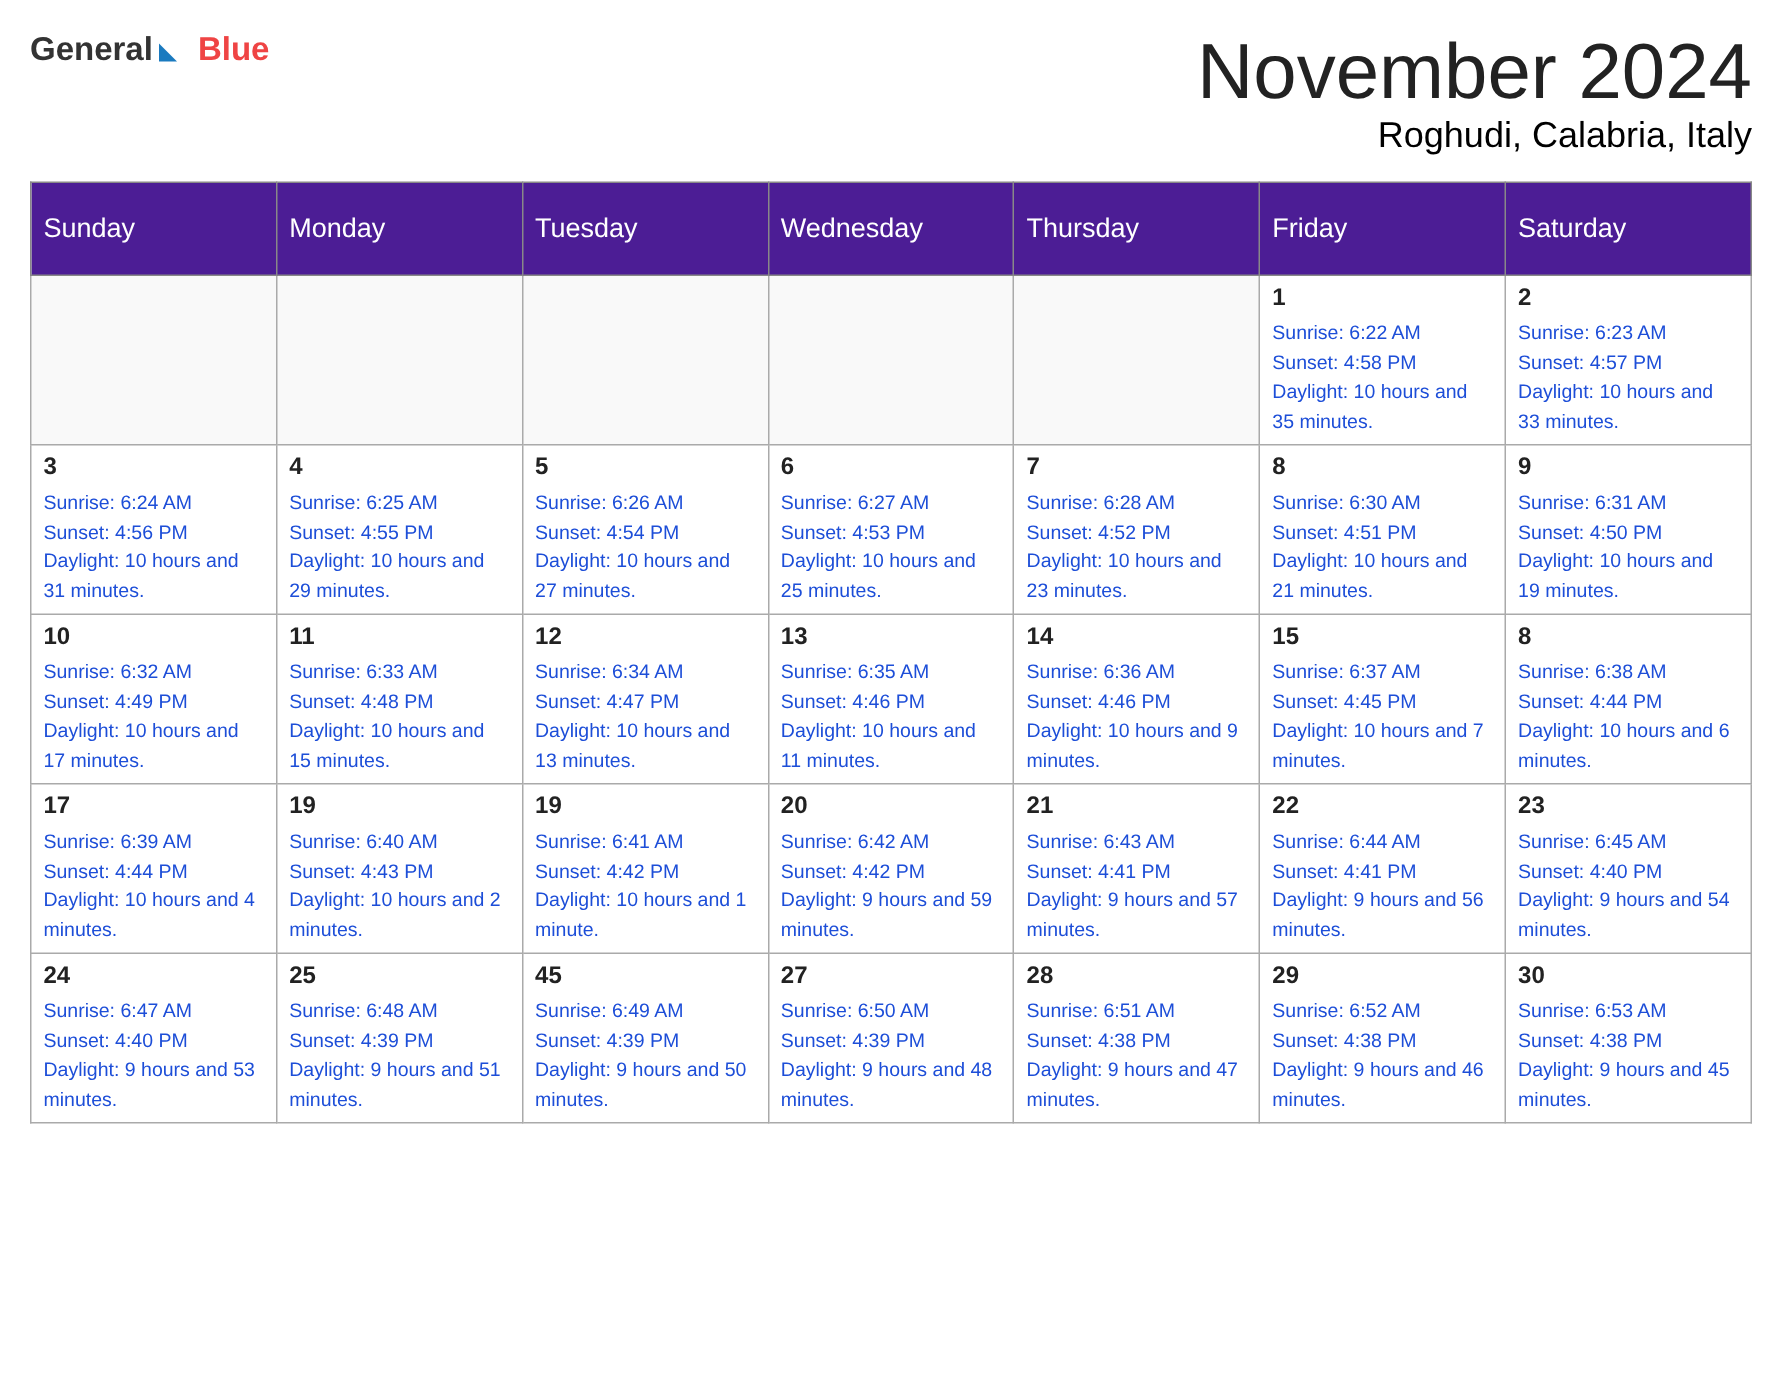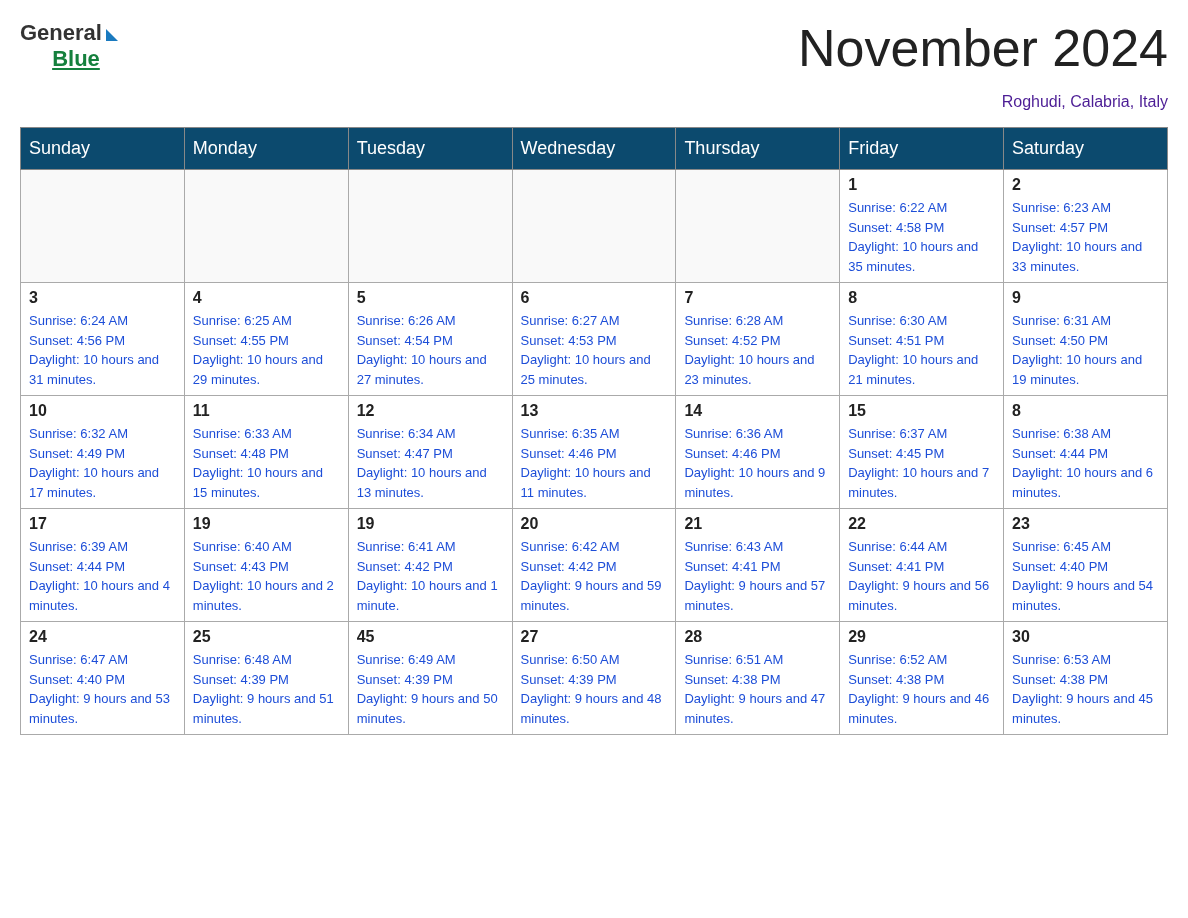--- a/index.html
+++ b/index.html
@@ -11,22 +11,22 @@
       min-height: 918px;
     }
     .header {
       display: flex;
       justify-content: space-between;
       align-items: flex-start;
       margin-bottom: 16px;
     }
     .logo {
       display: flex;
-      flex-direction: column;
-      align-items: center;
+      flex-direction: row;
+      align-items: flex-end;
     }
     .logo-top {
       display: flex;
       align-items: center;
       gap: 2px;
     }
     .logo-general {
       font-size: 22px;
       font-weight: bold;
       color: #333;
@@ -36,49 +36,48 @@
       height: 0;
       border-left: 12px solid #1a7abf;
       border-top: 12px solid transparent;
       border-bottom: 0px solid transparent;
       margin-left: 2px;
       margin-top: 4px;
     }
     .logo-blue {
       font-size: 22px;
       font-weight: bold;
-      color: #15803d;
+      color: #ef4444;
       margin-left: 14px;
-      text-decoration: underline;
     }
     .title-section {
       text-align: right;
     }
     .month-title {
       font-size: 52px;
       font-weight: normal;
       color: #222;
       line-height: 1.1;
     }
     .location {
-      font-size: 16px;
-      color: #4c1d95;
-      margin-top: 16px;
+      font-size: 24px;
+      color: #000000;
+      margin-top: 0;
     }
     .calendar {
       width: 100%;
       border-collapse: collapse;
       border: 1px solid #999;
     }
     .calendar th {
-      background-color: #0c4a6e;
+      background-color: #4c1d95;
       color: #fff;
       font-size: 18px;
       font-weight: normal;
-      padding: 10px 8px;
+      padding: 20px 8px;
       border: 1px solid #888;
       text-align: left;
     }
     .calendar td {
       width: 14.28%;
       vertical-align: top;
       padding: 6px 8px;
       border: 1px solid #aaa;
       min-height: 100px;
       font-size: 13px;

